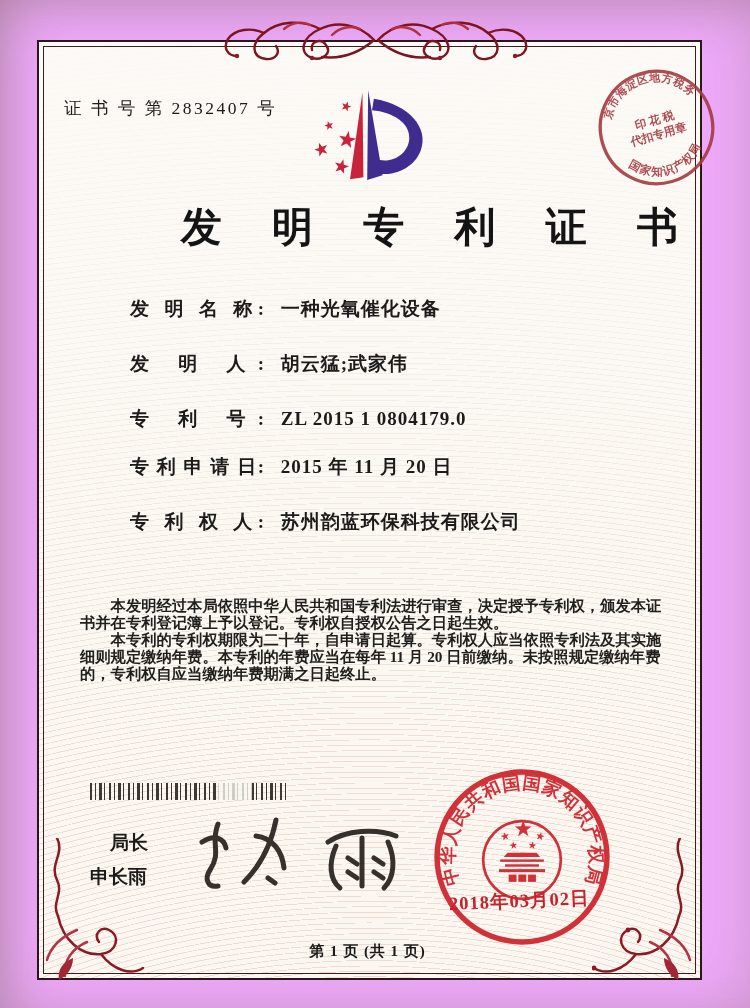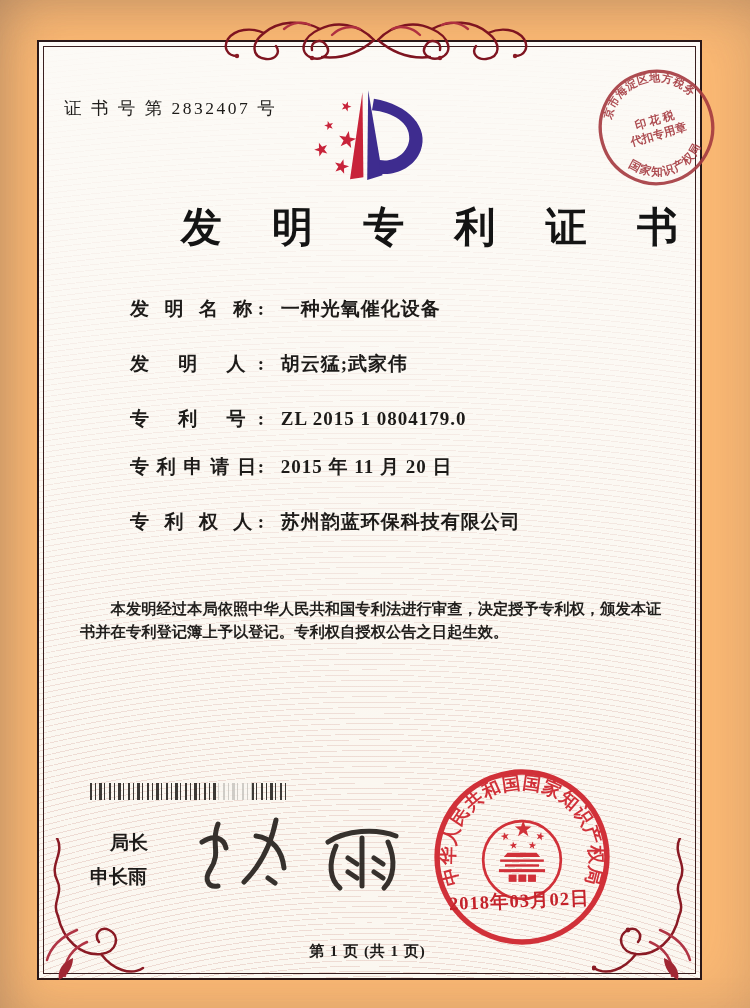--- a/index.html
+++ b/index.html
@@ -1,36 +1,36 @@
 <!DOCTYPE html>
 <html><head>
 <meta charset="utf-8">
 <style>
   html,body{margin:0;padding:0;}
   body{width:750px;height:1008px;background:#e9e5de;font-family:"Liberation Serif","DejaVu Serif",serif;}
-  #photo{position:relative;width:750px;height:1008px;background:#fdba74;overflow:hidden;
+  #photo{position:relative;width:750px;height:1008px;background:#f0abfc;overflow:hidden;
          box-shadow:inset 0 0 70px rgba(125,102,90,.22), inset 28px 0 50px -22px rgba(115,92,80,.30),
                     inset 0 30px 55px -28px rgba(115,92,80,.26);}
   
   .frame{position:absolute;left:37px;top:40px;width:661px;height:936px;border:2px solid #2a1717;
          background-color:#fbf7f0;
          background-image:
            linear-gradient(180deg, rgba(252,250,246,.95) 0%, rgba(252,250,246,.55) 40%, rgba(252,250,246,.05) 78%),
            repeating-radial-gradient(ellipse 1500px 950px at 50% 135%, rgba(206,150,140,.30) 0 1.4px, rgba(255,255,255,0) 1.4px 8.5px);
          z-index:1;}
   .frame-inner{position:absolute;inset:4px;border:1.5px solid #3a1f1f;}
   
   .abs{position:absolute;z-index:3;color:#1d1b19;}
   .cert-no{left:64px;top:96px;font-size:17.5px;letter-spacing:2.5px;font-weight:500;}
   .title{left:37px;top:200px;width:661px;text-align:right;font-size:41px;font-weight:700;letter-spacing:20px;text-indent:20px;color:#141414;}
   .field{left:88px;font-size:19px;font-weight:700;white-space:nowrap;}
   .field .lbl{display:inline-block;width:134px;text-align:justify;text-align-last:justify;margin-left:42px;}
   .field .val{margin-left:12px;letter-spacing:1px;}
   .f0{top:296px}.f1{top:351px}.f2{top:406px}.f3{top:454px}.f4{top:509px}.f5{top:564px}
-  .body-text{left:80px;top:597px;width:596px;font-size:15.3px;line-height:23px;font-weight:600;color:#211f1d;}
+  .body-text{left:80px;top:597px;width:596px;font-size:15.3px;line-height:17px;font-weight:600;color:#211f1d;}
   .body-text p{margin:0;text-indent:2em;}
   .director-title{left:90px;top:830px;font-size:19px;font-weight:600;margin-left:20px;}
   .director-name{left:90px;top:864px;font-size:19px;font-weight:600;}
   .page-footer{left:37px;top:942px;width:661px;text-align:center;font-size:15px;letter-spacing:1px;font-weight:600;}
   .seal-date{left:449px;top:888px;font-size:18.5px;font-weight:700;color:#c4232b;letter-spacing:1px;
              transform:rotate(-2.5deg);z-index:5;}
   
   .barcode{left:90px;top:783px;width:196px;height:17px;opacity:.88;z-index:3;
      background-image:repeating-linear-gradient(90deg,#23201d 0 2px,transparent 2px 5px,#23201d 5px 6px,
        transparent 6px 9px,#23201d 9px 12px,transparent 12px 14px,#23201d 14px 15px,transparent 15px 19px);}
@@ -151,20 +151,21 @@
     <span class="lbl">专 利 申 请 日:</span>
     <span class="val">2015 年 11 月 20 日</span>
   </div>
   <div class="abs field f4">
     <span class="lbl">专 利 权 人:</span>
     <span class="val">苏州韵蓝环保科技有限公司</span>
   </div>
 
   <div class="abs body-text">
     <p>本发明经过本局依照中华人民共和国专利法进行审查，决定授予专利权，颁发本证书并在专利登记簿上予以登记。专利权自授权公告之日起生效。</p>
+    <p>本专利的专利权期限为二十年，自申请日起算。专利权人应当依照专利法及其实施细则规定缴纳年费。本专利的年费应当在每年 11 月 20 日前缴纳。未按照规定缴纳年费的，专利权自应当缴纳年费期满之日起终止。</p>
   </div>
 
   <div class="abs barcode"></div>
 
   <div class="abs director-title">局长</div>
   <div class="abs director-name">申长雨</div>
 
   <svg class="autograph" viewBox="0 0 292 100">
     <g fill="none" stroke="#26211d" stroke-width="5" stroke-linecap="round" opacity="0.92">
       <path d="M40,18 C32,38 44,46 32,64 C26,73 30,82 40,80"></path>

